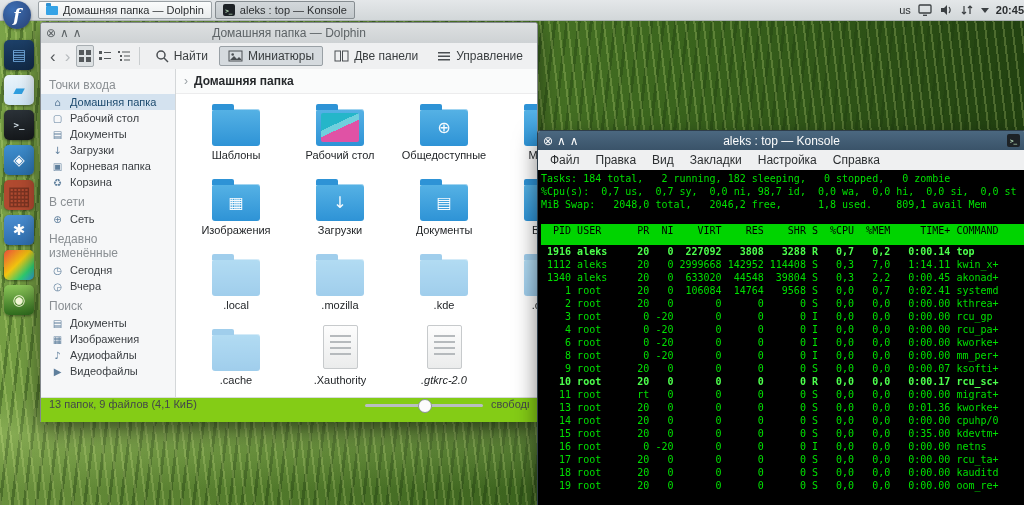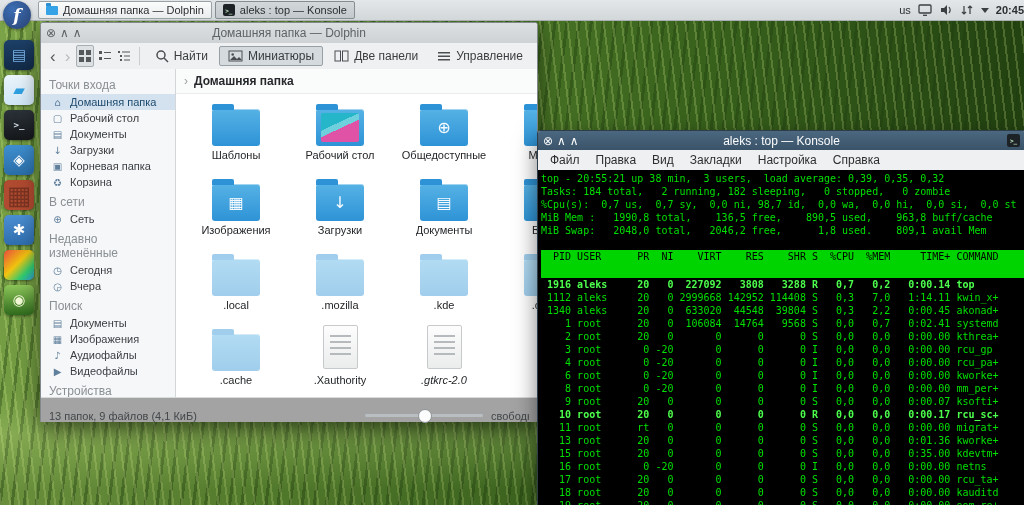--- a/index.html
+++ b/index.html
@@ -89,43 +89,43 @@
   .emb{color:rgba(255,255,255,.95);font-size:16px;font-family:"DejaVu Sans",sans-serif;line-height:1}
   .desk-art{position:absolute;inset:4px 5px 4px 5px;border-radius:2px;
     background:linear-gradient(155deg,#25b6c9 0 38%,#6fd0dd 38% 52%,#e052a5 52% 100%)}
   .ficon{width:33px;height:42px;background:linear-gradient(#fdfdfd,#ebecec);border:1px solid #c7cacc;
     border-radius:2px;position:relative;margin-bottom:2px}
   .ficon::after{content:"";position:absolute;left:6px;right:6px;top:9px;height:20px;
     background:repeating-linear-gradient(180deg,#b6babd 0 2px,rgba(0,0,0,0) 2px 6px)}
   .flabel{margin-top:3px;font-size:11px;line-height:12px;max-height:24px;overflow:hidden;
     text-align:center;color:#232629;word-break:break-word;max-width:98px}
   .flabel.it{font-style:italic}
-  #dolphin-status{height:24px;border-top:1px solid #d8dbdc;background:#a3a3a3;display:flex;
-    align-items:flex-end;gap:8px;padding:0 8px;font-size:11px;color:#43474a}
+  #dolphin-status{height:24px;border-top:1px solid #d8dbdc;background:#84cc16;display:flex;
+    align-items:flex-start;gap:8px;padding:0 8px;font-size:11px;color:#43474a}
   #zoom-slider{margin-left:auto;width:118px;height:14px;position:relative;cursor:pointer}
   #zoom-slider .track{position:absolute;left:0;right:0;top:6px;height:3px;background:#b9bec2;border-radius:2px}
   #zoom-slider .knob{position:absolute;left:45%;top:1px;width:12px;height:12px;border-radius:50%;
     background:#fcfcfc;border:1px solid #8d9397}
   #free-space{width:38px;overflow:hidden;white-space:nowrap}
 
   
   #konsole{left:537px;top:130px;width:487px;height:376px;z-index:20;border-color:#2e3d4a}
   #konsole .titlebar{background:linear-gradient(#4b6880,#3a5369);color:#fcfcfc;height:19px}
   #konsole .tb-btn{color:#fcfcfc}
   .kmini{width:13px;height:13px;background:#1d2226;border-radius:2px;color:#bfe6bf;
     font:bold 6px "DejaVu Sans Mono",monospace;display:flex;align-items:center;justify-content:center}
   #kmenubar{height:20px;background:#eff0f1;border-bottom:7px solid #0369a1;display:flex;
     align-items:center;padding-left:4px}
   .kmenu-item{padding:0 8px;font-size:12px;color:#2b2e30;cursor:pointer}
   #term{position:absolute;left:0;right:0;top:39px;bottom:0;background:#000;overflow:hidden;
     font-family:"DejaVu Sans Mono",monospace;font-size:10px;line-height:13px;color:#00e000;
     padding:2px 0 0 3px}
   .term-line{white-space:pre;height:13px}
   .term-line.b{font-weight:bold;color:#4dff4d}
-  .term-hdr{white-space:pre;height:28px;background:#00d400;color:#000}
+  .term-hdr{white-space:pre;height:21px;background:#00d400;color:#000}
 </style>
 </head>
 <body>
 
 <div id="wallpaper"></div>
 
 <div id="panel">
   <div id="taskbar">
       <div class="task">
         <span class="ticon dolphin"></span>
@@ -306,21 +306,20 @@
           <span>Изображения</span>
         </div>
         <div class="sb-i">
           <span class="sb-ic">♪</span>
           <span>Аудиофайлы</span>
         </div>
         <div class="sb-i">
           <span class="sb-ic">▶</span>
           <span>Видеофайлы</span>
         </div>
-        <div class="sb-h">Устройства</div>
       </div>
     <div id="dolphin-right">
       <div id="breadcrumb">
         <span class="sep">›</span>
         <span class="crumb">Домашняя папка</span>
       </div>
       <div id="fileview">
         <div id="filegrid">
             <div class="cell">
               <div class="icb">
@@ -451,39 +450,38 @@
   </div>
   <div id="kmenubar">
       <span class="kmenu-item">Файл</span>
       <span class="kmenu-item">Правка</span>
       <span class="kmenu-item">Вид</span>
       <span class="kmenu-item">Закладки</span>
       <span class="kmenu-item">Настройка</span>
       <span class="kmenu-item">Справка</span>
     </div>
   <div id="term">
-      <div class="term-line">top - 20:55:21 up 38 min,  3 users,  load average: 0,39, 0,35, 0,32</div>
       <div class="term-line">Tasks: 184 total,   2 running, 182 sleeping,   0 stopped,   0 zombie</div>
       <div class="term-line">%Cpu(s):  0,7 us,  0,7 sy,  0,0 ni, 98,7 id,  0,0 wa,  0,0 hi,  0,0 si,  0,0 st</div>
-      <div class="term-line">MiB Mem :   1990,8 total,    136,5 free,    890,5 used,    963,8 buff/cache</div>
       <div class="term-line">MiB Swap:   2048,0 total,   2046,2 free,      1,8 used.    809,1 avail Mem</div>
       <div class="term-line">&nbsp;</div>
       <div class="term-hdr">  PID USER      PR  NI    VIRT    RES    SHR S  %CPU  %MEM     TIME+ COMMAND    </div>
       <div class="term-line b"> 1916 aleks     20   0  227092   3808   3288 R   0,7   0,2   0:00.14 top</div>
       <div class="term-line"> 1112 aleks     20   0 2999668 142952 114408 S   0,3   7,0   1:14.11 kwin_x+</div>
       <div class="term-line"> 1340 aleks     20   0  633020  44548  39804 S   0,3   2,2   0:00.45 akonad+</div>
       <div class="term-line">    1 root      20   0  106084  14764   9568 S   0,0   0,7   0:02.41 systemd</div>
       <div class="term-line">    2 root      20   0       0      0      0 S   0,0   0,0   0:00.00 kthrea+</div>
       <div class="term-line">    3 root       0 -20       0      0      0 I   0,0   0,0   0:00.00 rcu_gp</div>
       <div class="term-line">    4 root       0 -20       0      0      0 I   0,0   0,0   0:00.00 rcu_pa+</div>
       <div class="term-line">    6 root       0 -20       0      0      0 I   0,0   0,0   0:00.00 kworke+</div>
       <div class="term-line">    8 root       0 -20       0      0      0 I   0,0   0,0   0:00.00 mm_per+</div>
       <div class="term-line">    9 root      20   0       0      0      0 S   0,0   0,0   0:00.07 ksofti+</div>
       <div class="term-line b">   10 root      20   0       0      0      0 R   0,0   0,0   0:00.17 rcu_sc+</div>
       <div class="term-line">   11 root      rt   0       0      0      0 S   0,0   0,0   0:00.00 migrat+</div>
       <div class="term-line">   13 root      20   0       0      0      0 S   0,0   0,0   0:01.36 kworke+</div>
+      <div class="term-line">   14 root      20   0       0      0      0 S   0,0   0,0   0:00.00 cpuhp/0</div>
       <div class="term-line">   15 root      20   0       0      0      0 S   0,0   0,0   0:35.00 kdevtm+</div>
       <div class="term-line">   16 root       0 -20       0      0      0 I   0,0   0,0   0:00.00 netns</div>
       <div class="term-line">   17 root      20   0       0      0      0 S   0,0   0,0   0:00.00 rcu_ta+</div>
       <div class="term-line">   18 root      20   0       0      0      0 S   0,0   0,0   0:00.00 kauditd</div>
       <div class="term-line">   19 root      20   0       0      0      0 S   0,0   0,0   0:00.00 oom_re+</div>
     </div>
 </div>
 
 </body></html>

